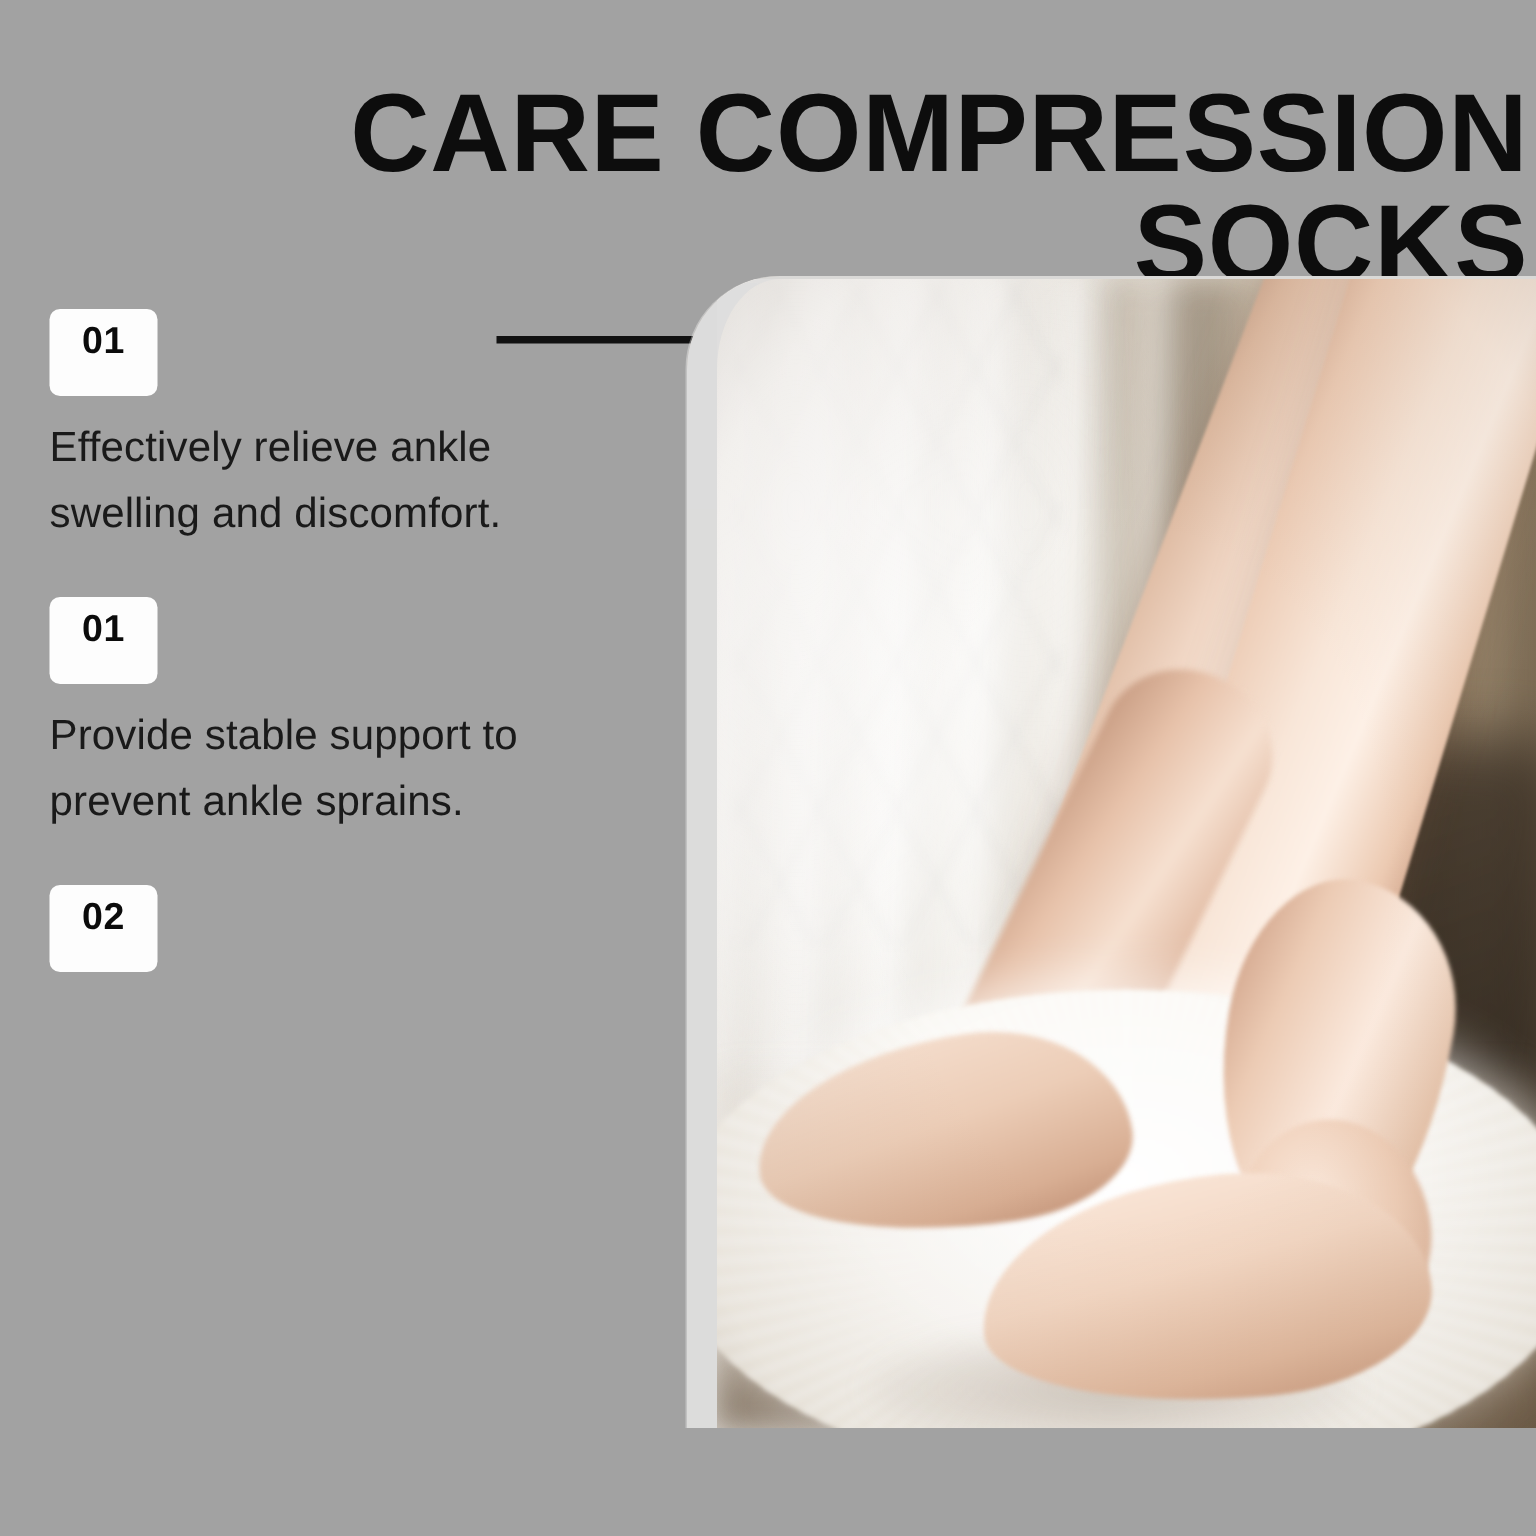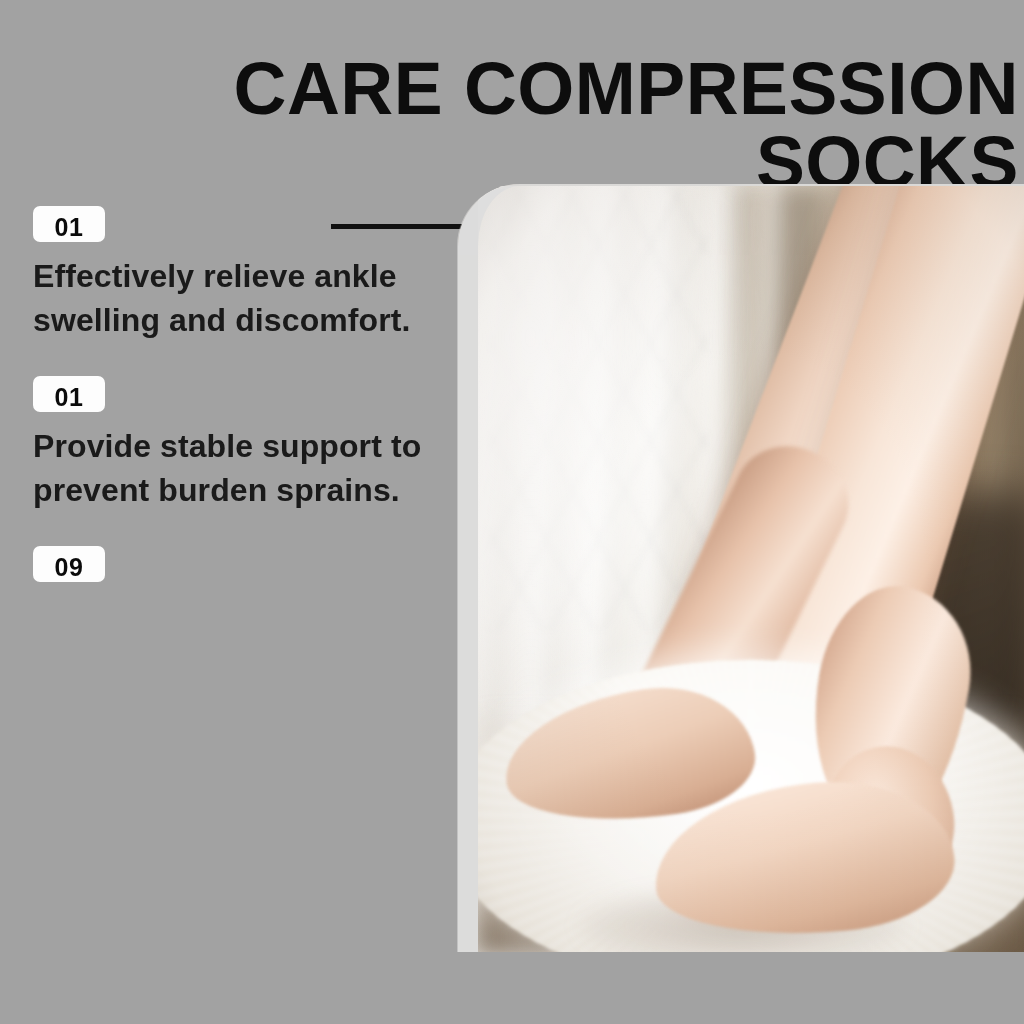--- a/index.html
+++ b/index.html
@@ -48,31 +48,31 @@
   .feature-item { margin-bottom:34px; }
   .feature-item:last-child { margin-bottom:0; }
 
   .badge {
     display:inline-block;
     background:#fdfdfd;
     color:#0b0b0b;
     font-size:25px;
     font-weight:bold;
     line-height:42px;
-    height:36px;
+    height:58px;
     min-width:72px;
     padding:0 17px;
     border-radius:7px;
     text-align:center;
     letter-spacing:0.5px;
   }
   .feature-text {
     margin-top:12px;
-    font-size:32px;
-    font-weight:700;
+    font-size:28px;
+    font-weight:400;
     line-height:44px;
     color:#1a1a1a;
     letter-spacing:0.1px;
     white-space:pre-line;
   }
 
   
   #photo-panel {
     position:absolute;
     left:458px; top:184px;
@@ -292,25 +292,25 @@
     <div class="feature-item">
       <div class="badge">01</div>
       <div class="feature-text">Effectively relieve ankle
 swelling and discomfort.</div>
     </div>
 
 
     <div class="feature-item">
       <div class="badge">01</div>
       <div class="feature-text">Provide stable support to
-prevent burden sprains.</div>
+prevent ankle sprains.</div>
     </div>
 
     <div class="feature-item">
-      <div class="badge">09</div>
+      <div class="badge">02</div>
     </div>
 
   </div>
 
   <div id="photo-panel">
     <div id="photo">
 
       <div class="ph" id="bg-room"></div>
       <div class="ph" id="curtain-sheer"></div>
       <div class="ph" id="curtain-wave"></div>

